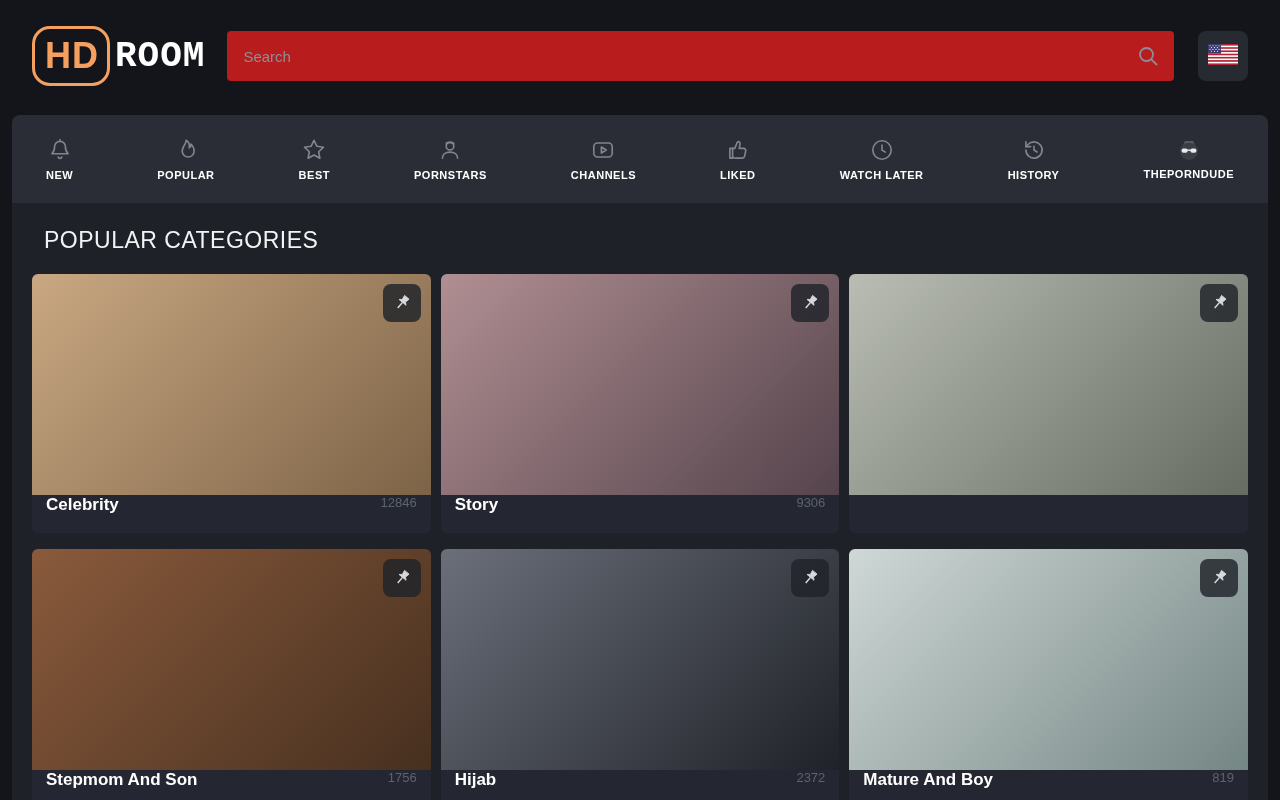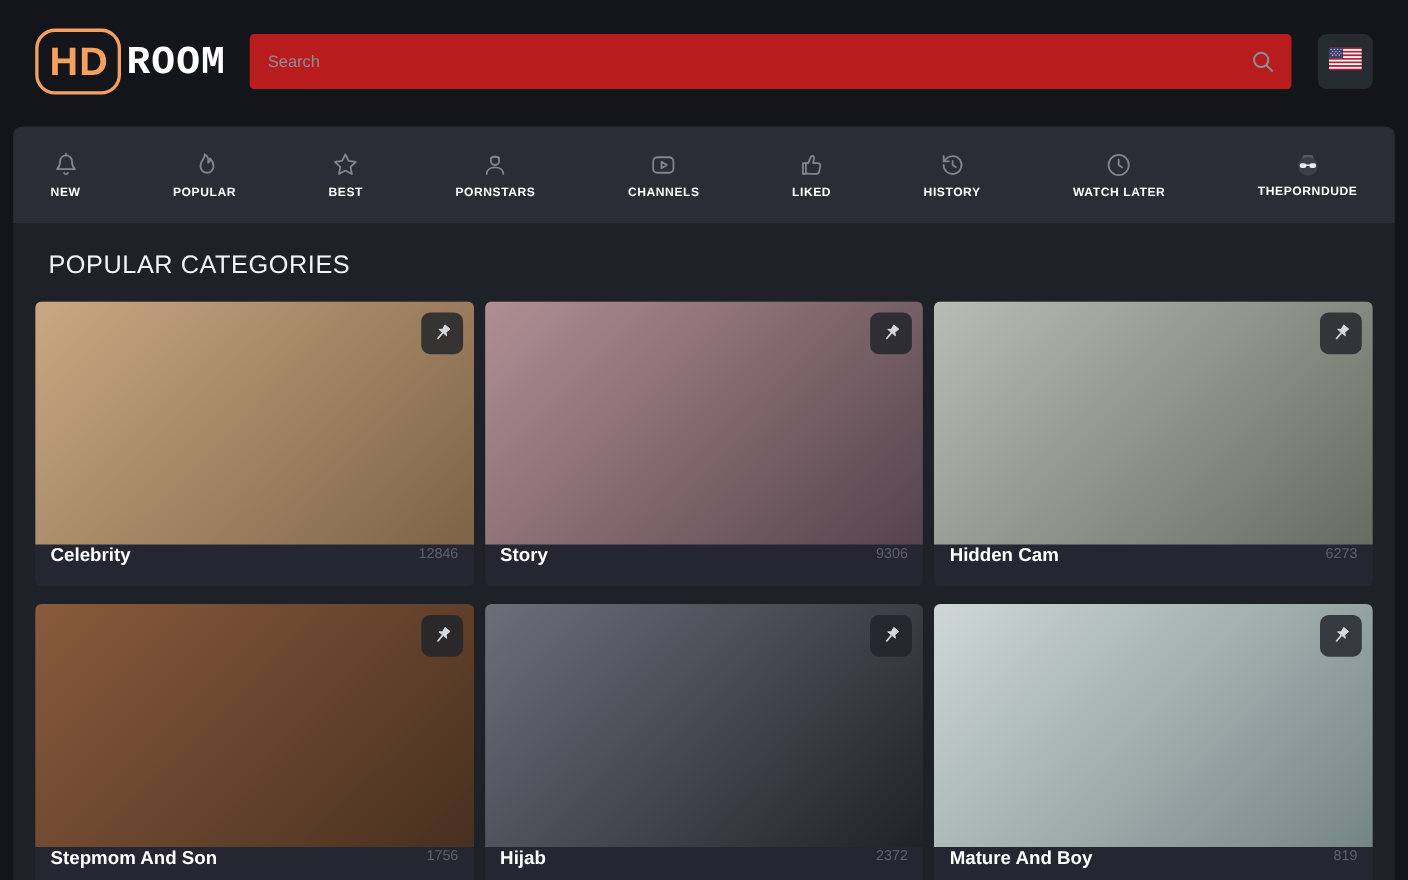--- a/index.html
+++ b/index.html
@@ -198,37 +198,37 @@
         <svg width="26" height="26" viewBox="0 0 24 24" fill="none" stroke="#80858f" stroke-width="1.5" stroke-linecap="round" stroke-linejoin="round">
           <path d="M7 10.5v9H4.5v-9z"></path>
           <path d="M7 18.5c1 .8 2 1 3.5 1h5c1.5 0 2.5-.8 2.7-2.2l.9-4.3c.3-1.4-.6-2.5-2-2.5h-4l.8-4c.2-1.2-.5-2.2-1.5-2.2-.6 0-1 .3-1.2.9L9 10.5H7"></path>
         </svg>
       </span>
       <span class="nav-label">LIKED</span>
     </div>
 
     <div class="nav-item">
       <span>
+        <svg width="26" height="26" viewBox="0 0 24 24" fill="none" stroke="#80858f" stroke-width="1.5" stroke-linecap="round">
+          <circle cx="12" cy="12" r="8.5"></circle>
+            <path d="M12 7.5V12l3 2"></path>
+        </svg>
+      </span>
+      <span class="nav-label">WATCH LATER</span>
+    </div>
+
+    <div class="nav-item">
+      <span>
         <svg width="26" height="26" viewBox="0 0 24 24" fill="none" stroke="#80858f" stroke-width="1.5" stroke-linecap="round" stroke-linejoin="round">
           <path d="M4.5 12a7.5 7.5 0 1 0 2.2-5.3L4.5 8.9"></path>
           <path d="M4.5 4.5v4.4h4.4"></path>
             <path d="M12 8.5V12l2.8 1.8"></path>
         </svg>
       </span>
       <span class="nav-label">HISTORY</span>
-    </div>
-
-    <div class="nav-item">
-      <span>
-        <svg width="26" height="26" viewBox="0 0 24 24" fill="none" stroke="#80858f" stroke-width="1.5" stroke-linecap="round">
-          <circle cx="12" cy="12" r="8.5"></circle>
-            <path d="M12 7.5V12l3 2"></path>
-        </svg>
-      </span>
-      <span class="nav-label">WATCH LATER</span>
     </div>
 
     <div class="nav-item">
       <span>
         <svg width="24" height="24" viewBox="0 0 24 24">
           <circle cx="12" cy="13" r="9" fill="#3a3e46"></circle>
           <path d="M6 7c2-3 10-3 12 0l-2-4h-8z" fill="#565b64"></path>
           <rect x="4.5" y="10.5" width="6.2" height="4.2" rx="2" fill="#e8eaed"></rect>
           <rect x="13.3" y="10.5" width="6.2" height="4.2" rx="2" fill="#e8eaed"></rect>
           <rect x="10.2" y="11.5" width="3.6" height="1.4" fill="#e8eaed"></rect>
@@ -276,24 +276,20 @@
 
       <div class="card">
         <div class="thumb" style="background: linear-gradient(135deg, rgb(185, 189, 180) 0%, rgb(102, 108, 97) 100%);">
           <span class="pin-btn">
             <svg width="20" height="20" viewBox="0 0 24 24" fill="#d6d9de" stroke="#d6d9de" stroke-width="1" stroke-linejoin="round" transform="rotate(40)">
               <path d="M8.5 3h7l-1 5.5 3 2.5H6.5l3-2.5z"></path>
                 <line x1="12" y1="11" x2="12" y2="20" stroke-width="1.8"></line>
             </svg>
           </span>
         </div>
-        <div class="card-footer">
-          <span class="card-title">Hidden Cam</span>
-          <span class="card-count">6273</span>
-        </div>
       </div>
 
       <div class="card">
         <div class="thumb" style="background: linear-gradient(135deg, rgb(138, 90, 60) 0%, rgb(71, 48, 31) 100%);">
           <span class="pin-btn">
             <svg width="20" height="20" viewBox="0 0 24 24" fill="#d6d9de" stroke="#d6d9de" stroke-width="1" stroke-linejoin="round" transform="rotate(40)">
               <path d="M8.5 3h7l-1 5.5 3 2.5H6.5l3-2.5z"></path>
                 <line x1="12" y1="11" x2="12" y2="20" stroke-width="1.8"></line>
             </svg>
           </span>

